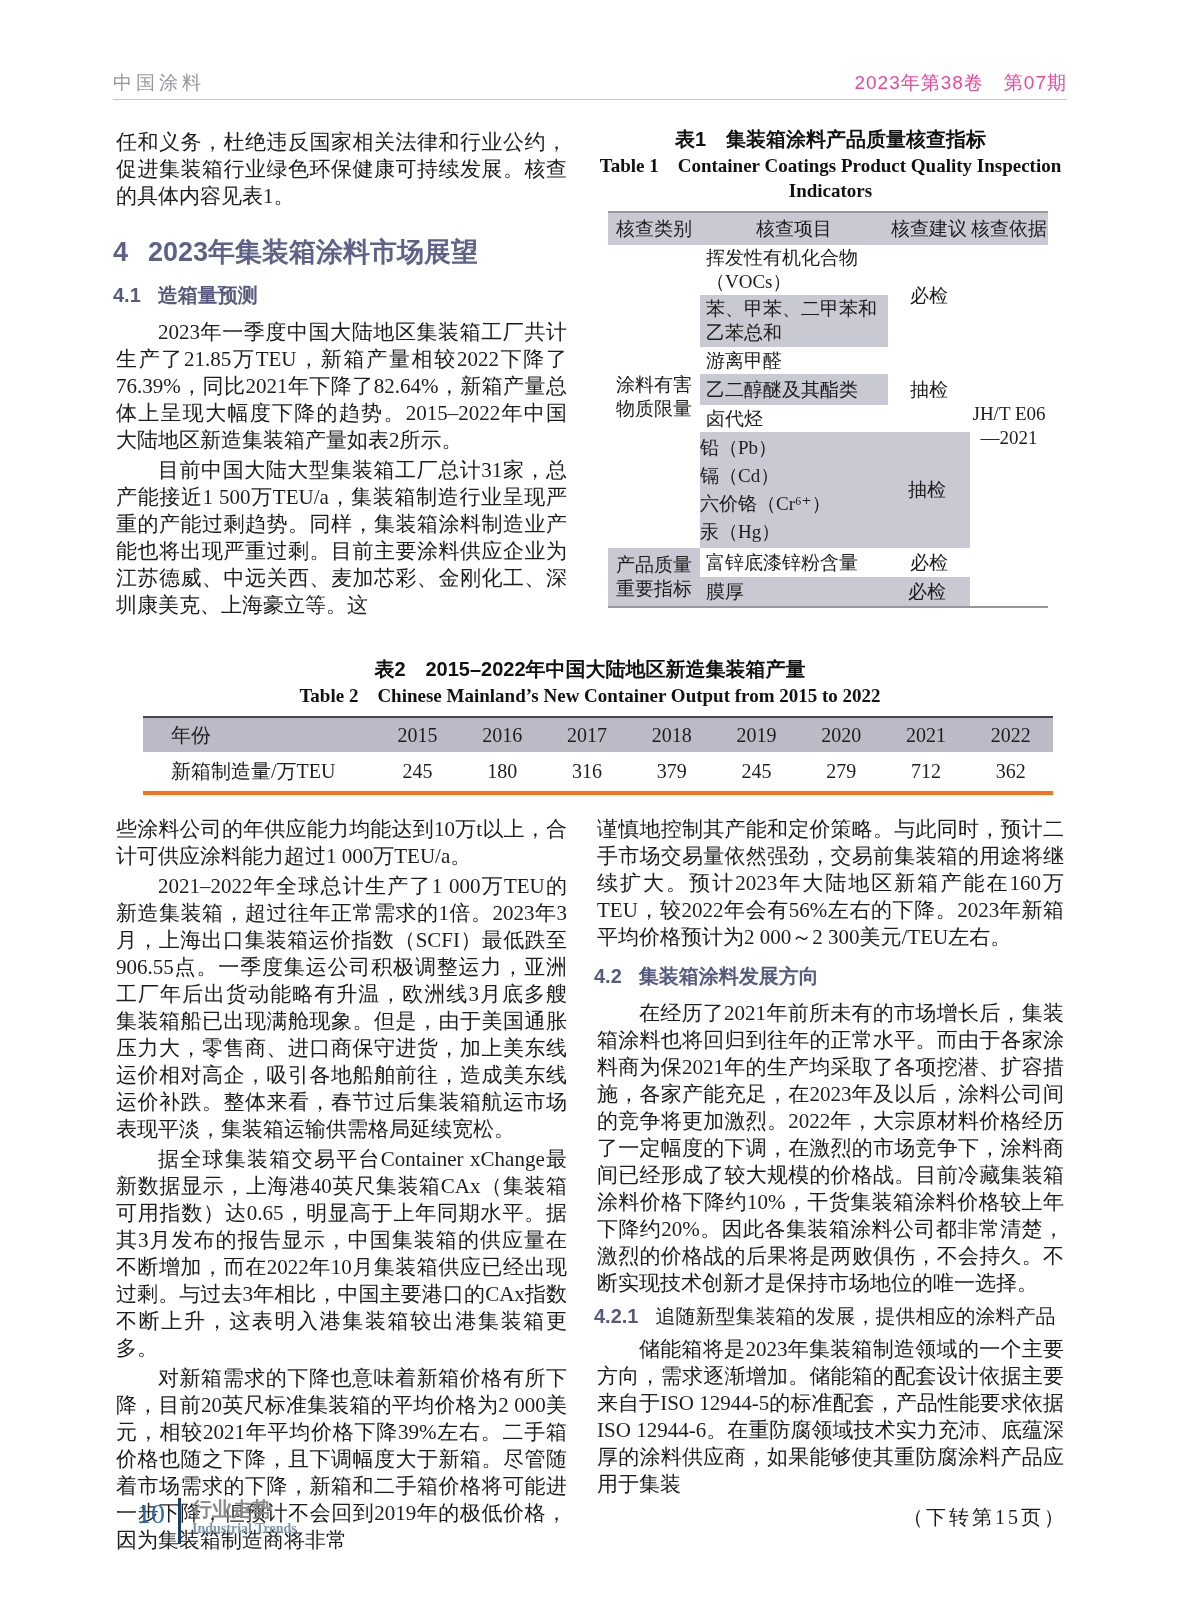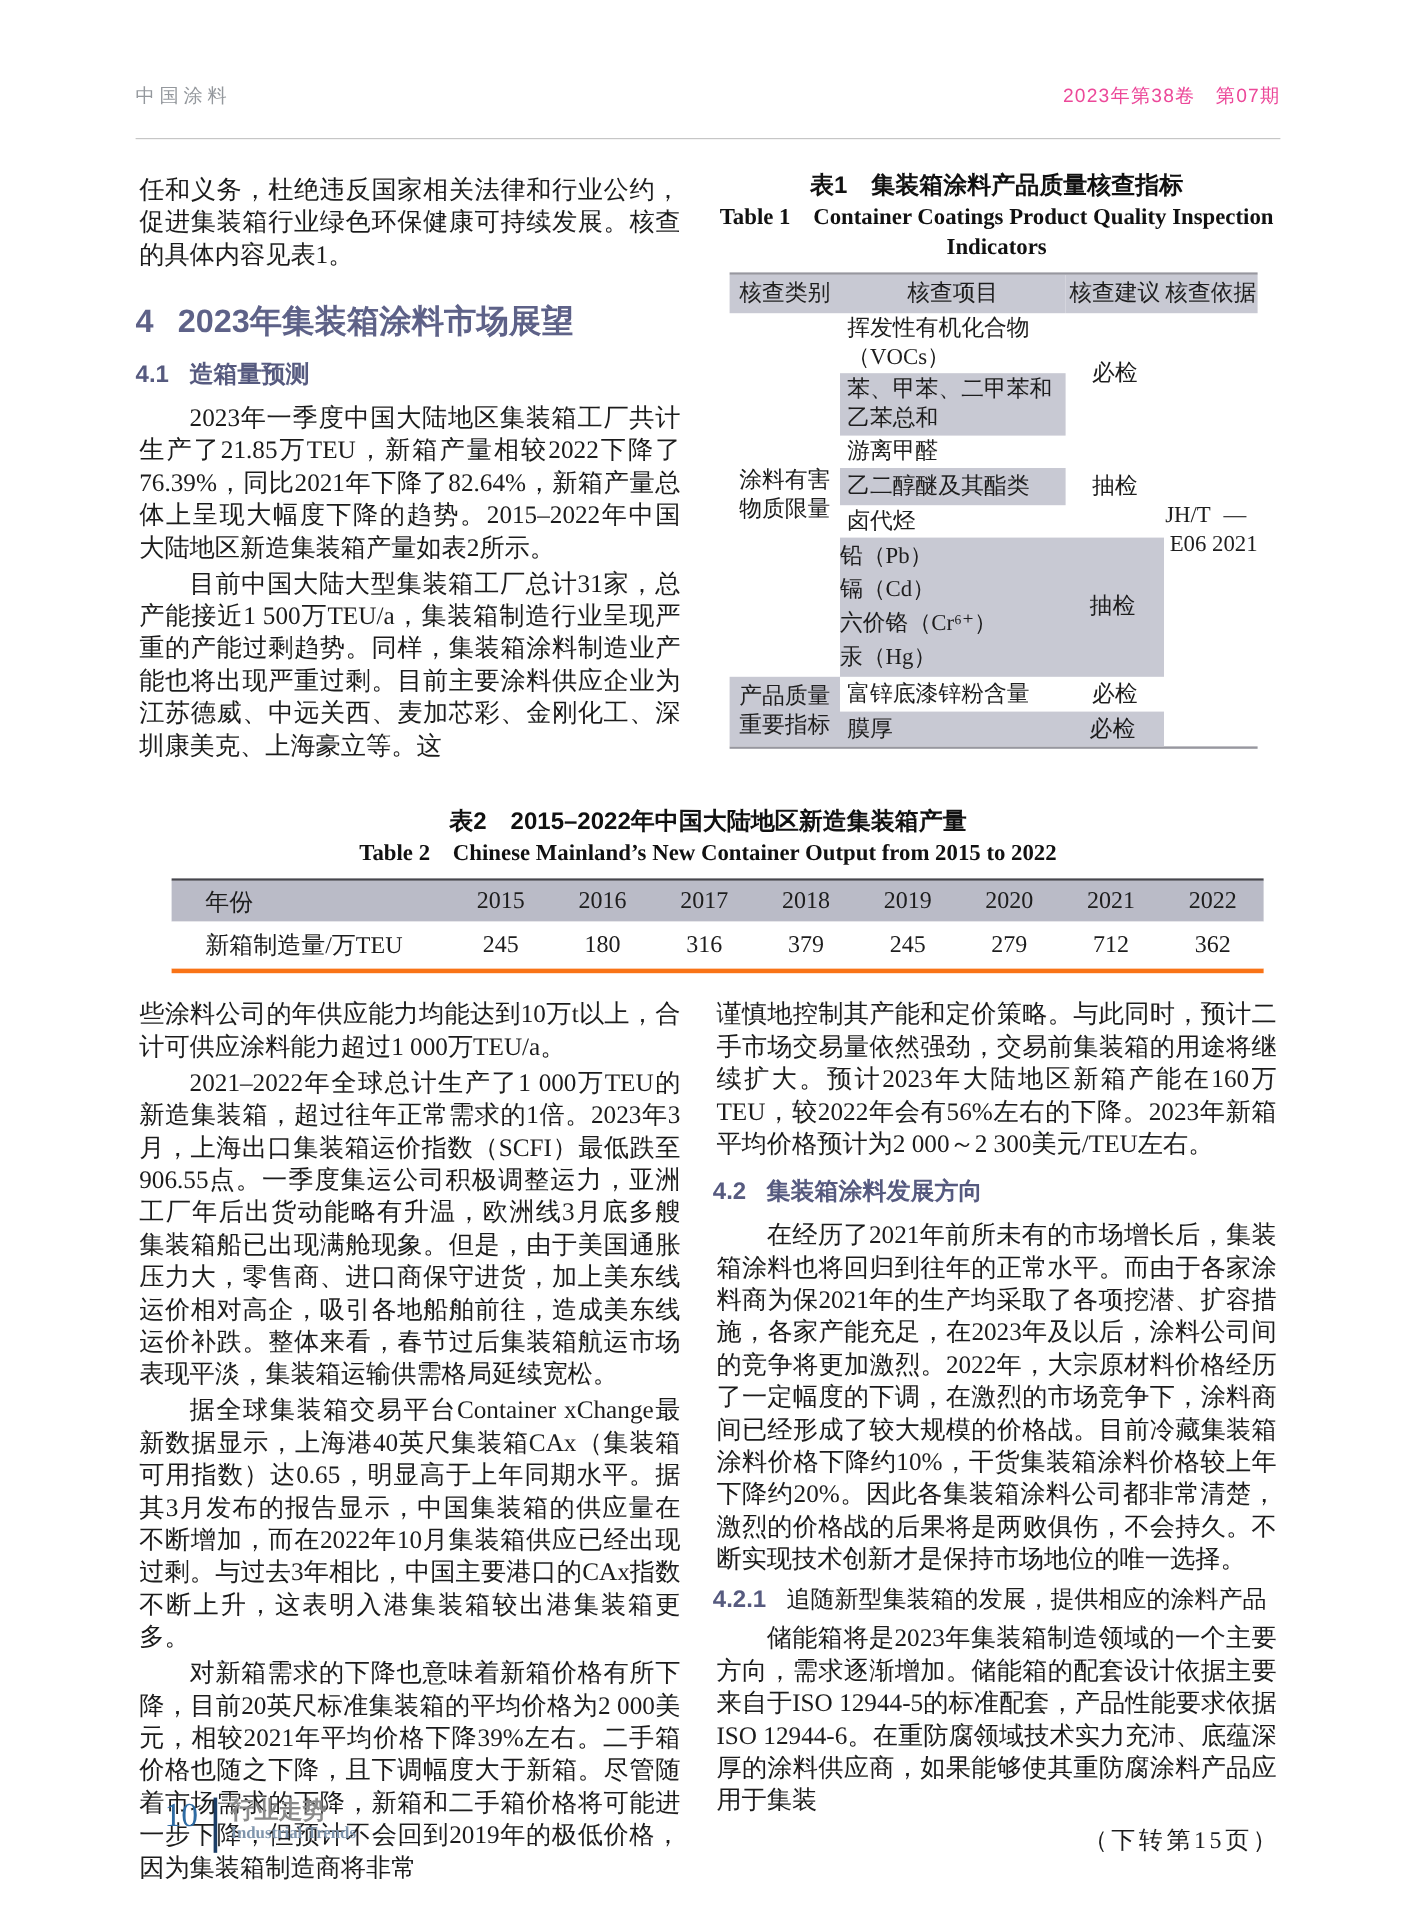--- a/index.html
+++ b/index.html
@@ -5,23 +5,23 @@
   html,body{margin:0;padding:0;background:#ffffff;}
   .page{
     width:1187px;height:1600px;position:relative;background:#fff;
     box-sizing:border-box;padding:70px 120px 0 113px;
     font-family:"Liberation Serif","DejaVu Serif",serif;color:#1c1c1c;
     overflow:hidden;
   }
   
   .pagehead{
     display:flex;justify-content:space-between;align-items:flex-end;
-    padding-bottom:24px;border-bottom:1px solid #c6c6c6;
+    padding-bottom:3px;border-bottom:1px solid #c6c6c6;
     font-family:"Liberation Sans","DejaVu Sans",sans-serif;
-    font-size:16px;color:#94989d;
+    font-size:19px;color:#94989d;
   }
   .pagehead .journal{letter-spacing:4px;}
   .pagehead .issue{letter-spacing:1px;color:#ec4899;}
   
   .cols{display:flex;gap:24px;}
   .col-l{width:457px;flex:none;}
   .col-r{flex:1;min-width:0;}
   .row1{margin-top:26px;}
   .row2{margin-top:18px;}
   p.body{font-size:21px;line-height:27px;text-align:justify;margin:3px;}
@@ -72,21 +72,21 @@
   .c-heavy{grid-area:7/2/8/4;display:flex;align-items:stretch;}
   .c-heavy .hm-label{width:70px;display:flex;align-items:center;padding-left:6px;}
   .c-heavy .hm-items{flex:1;display:flex;flex-direction:column;justify-content:space-evenly;}
   .c-heavy .hm-adv{width:86px;display:flex;align-items:center;justify-content:center;}
   .c-cat2{grid-area:8/1/10/2;}
   .c-zinc{grid-area:8/2/9/3;}
   .c-must2{grid-area:8/3/9/4;}
   .c-film{grid-area:9/2/10/4;display:flex;}
   .c-film .f-label{flex:1;display:flex;align-items:center;padding-left:6px;}
   .c-film .f-adv{width:86px;display:flex;align-items:center;justify-content:center;}
-  .c-basis{grid-area:2/4/10/5;display:flex;flex-direction:row;align-items:center;justify-content:center;text-align:center;}
+  .c-basis{grid-area:2/4/10/5;display:flex;flex-direction:column;align-items:center;justify-content:center;text-align:center;}
   
   .t2block{margin-top:34px;}
   .t2{
     margin:8px 14px 0 30px;
     border-top:2px solid #46464d;border-bottom:4px solid #f97316;
     font-size:20px;color:#1d1d1d;
   }
   .t2 .tr{display:flex;}
   .t2 .tr.head{background:#babbc7;height:34px;}
   .t2 .tr.data{height:39px;background:#fff;}

